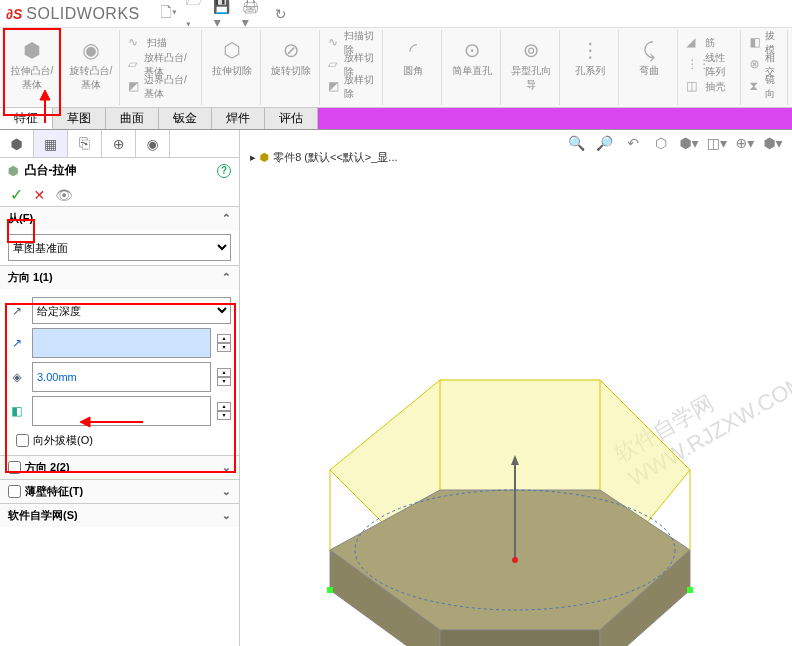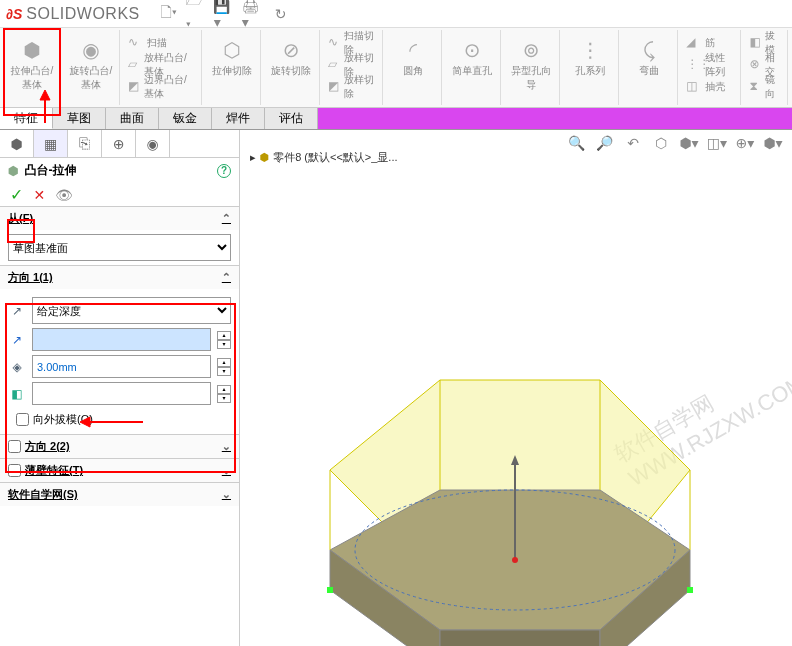--- a/index.html
+++ b/index.html
@@ -36,28 +36,28 @@
 
 .prop-header { display: flex; align-items: center; padding: 4px 8px; font-size: 12px; font-weight: bold; gap: 6px; }
 .prop-header .help { margin-left: auto; color: #2a6; border: 1px solid #2a6; border-radius: 50%; width: 14px; height: 14px; font-size: 10px; display: flex; align-items: center; justify-content: center; }
 
 .confirm-row { display: flex; align-items: center; padding: 2px 10px; gap: 10px; }
 .confirm-btn { color: #2a2; font-size: 16px; cursor: pointer; }
 .cancel-btn { color: #d22; font-size: 14px; cursor: pointer; }
 .eye-btn { color: #888; font-size: 14px; }
 
 .section { border-top: 1px solid #ccc; }
-.section-head { display: flex; align-items: center; padding: 4px 8px; font-size: 11px; font-weight: bold; background: #fafafa; cursor: pointer; text-decoration: underline; }
+.section-head { display: flex; align-items: center; padding: 4px 8px; font-size: 11px; font-weight: bold; background: #fafafa; cursor: pointer; }
 .section-head .chev { margin-left: auto; color: #666; }
 .section-body { padding: 4px 8px; }
 
 .dropdown { width: 100%; height: 27px; font-size: 11px; border: 1px solid #999; background: #fff; }
 .field-row { display: flex; align-items: center; gap: 6px; margin: 4px 0; }
 .field-icon { width: 18px; text-align: center; color: #567; font-size: 12px; }
-.field-input { flex: 1; height: 23px; border: 1px solid #999; padding: 0 4px; font-size: 11px; color: #06c; }
+.field-input { flex: 1; height: 30px; border: 1px solid #999; padding: 0 4px; font-size: 11px; color: #06c; }
 .spinner { width: 14px; display: flex; flex-direction: column; }
 .spinner div { height: 9px; border: 1px solid #999; font-size: 6px; text-align: center; line-height: 6px; cursor: pointer; }
 
 .arrow-anno { position: absolute; pointer-events: none; }
 .arrow-red { stroke: red; fill: red; }
 
 .viewport { flex: 1; background: #fff; position: relative; overflow: hidden; }
 .vp-toolbar { position: absolute; top: 2px; right: 8px; display: flex; gap: 6px; }
 .vp-tool { width: 22px; height: 22px; color: #888; font-size: 14px; display: flex; align-items: center; justify-content: center; cursor: pointer; }
 

